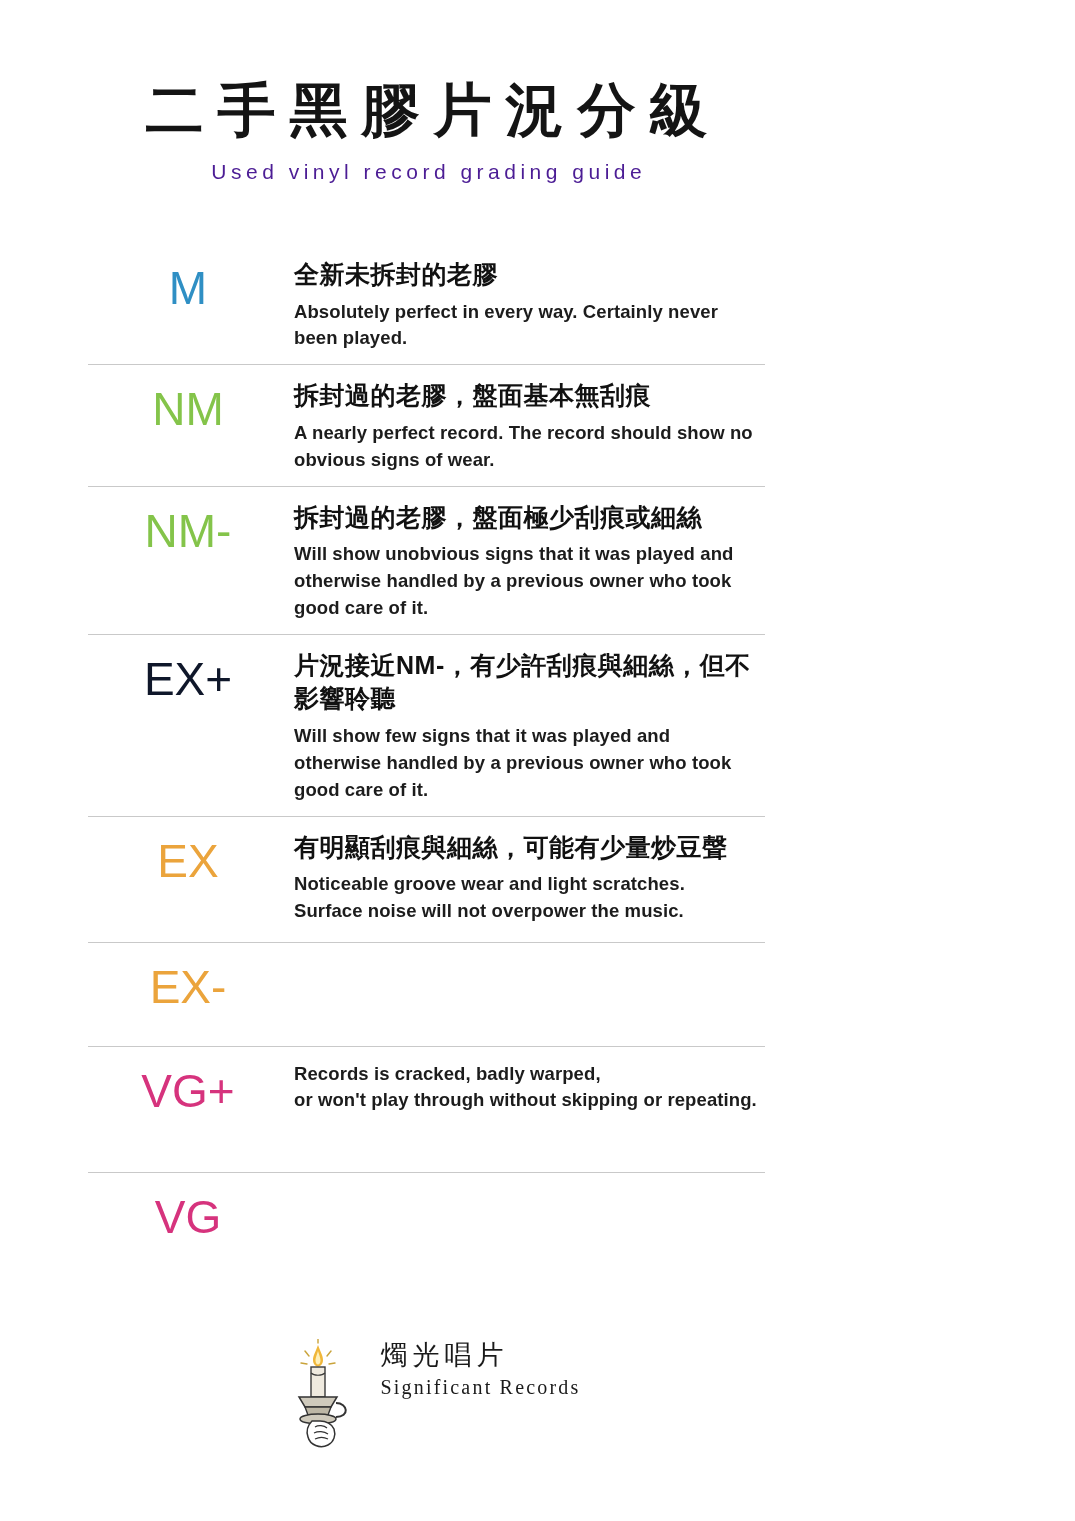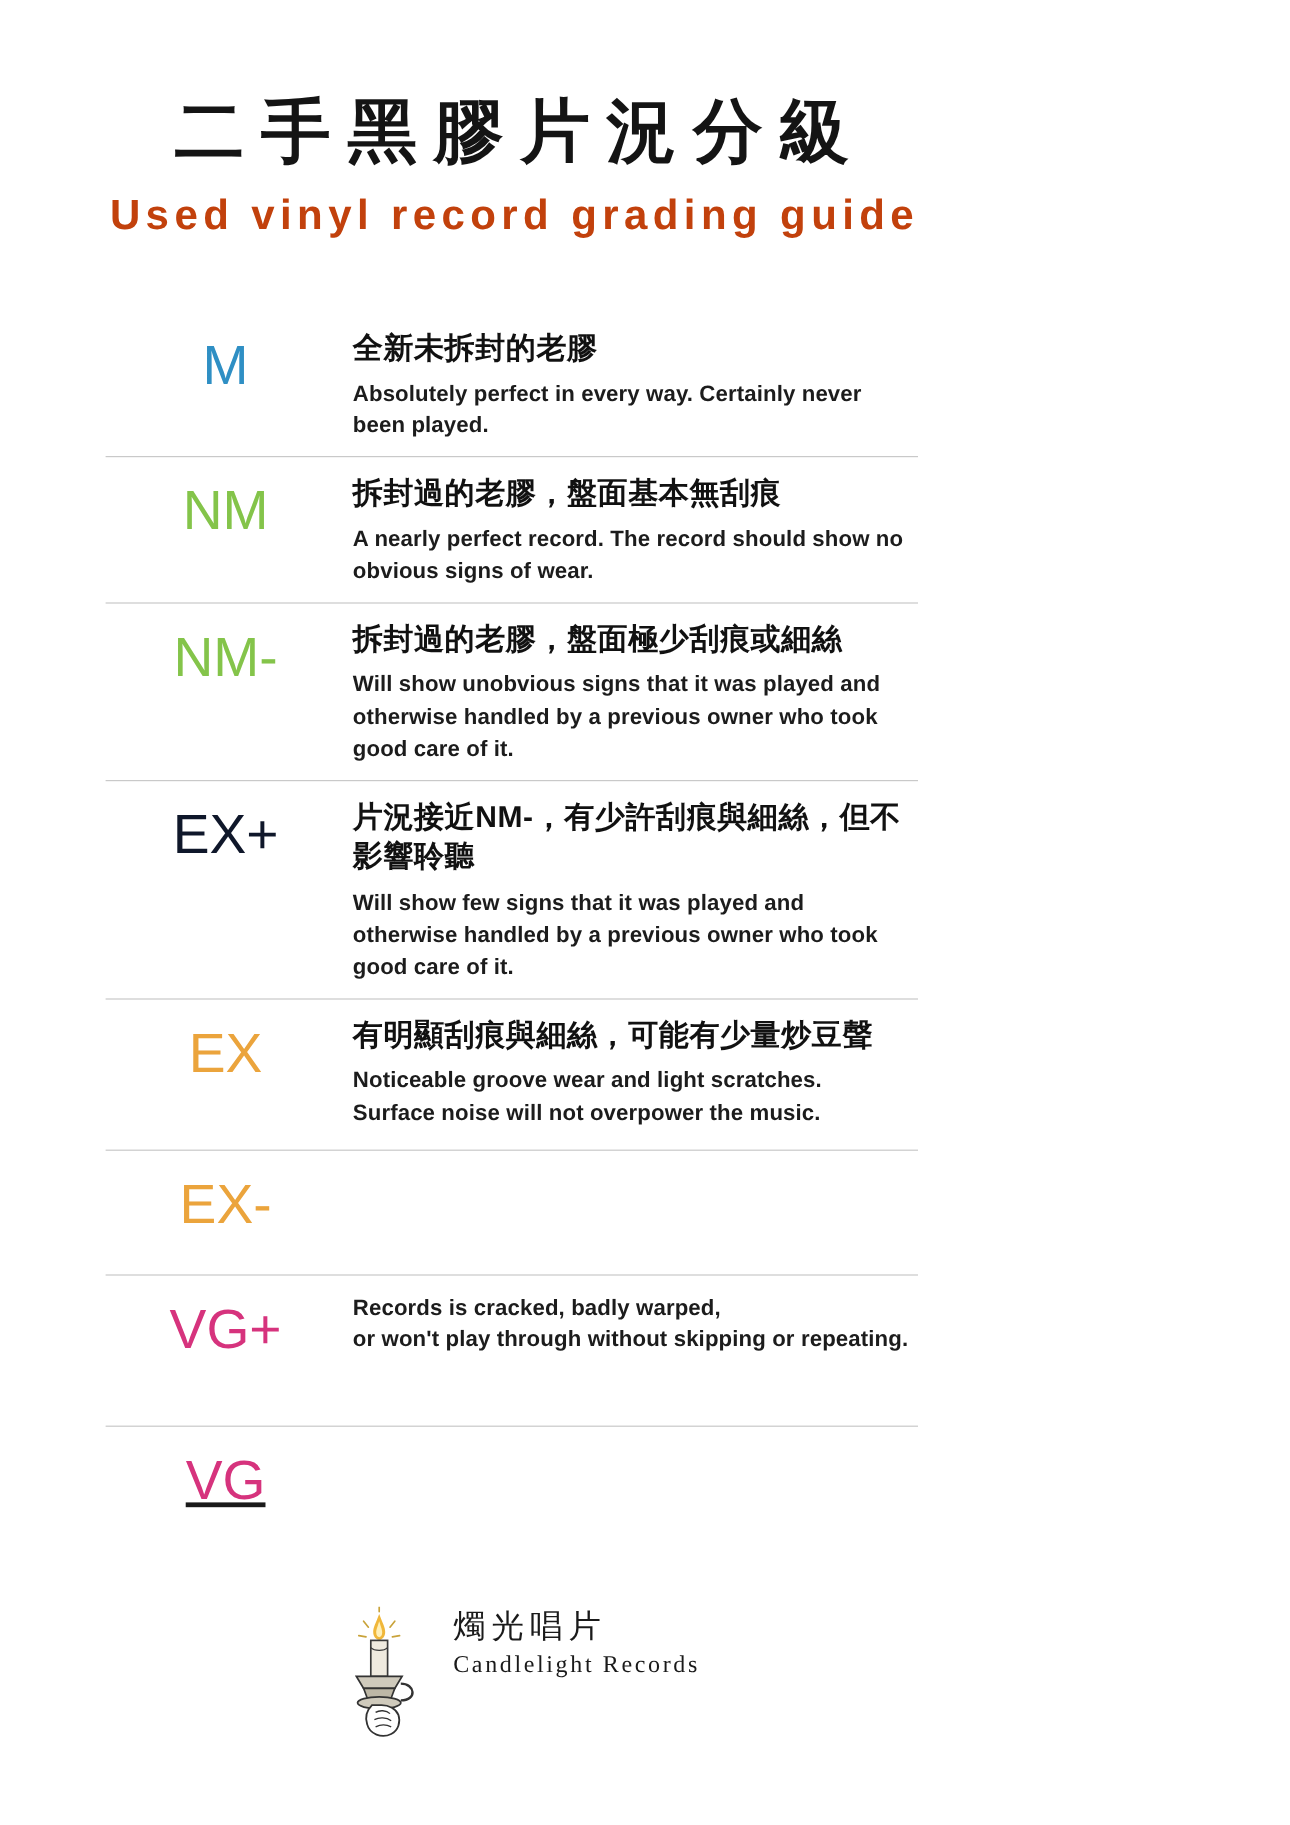--- a/index.html
+++ b/index.html
@@ -29,42 +29,41 @@
   .title-cn {
     font-size: 58px;
     font-weight: 700;
     letter-spacing: 14px;
     color: #141414;
     line-height: 1.1;
     text-indent: 14px;
   }
   .title-en {
     margin-top: 18px;
-    font-size: 35px;
-    font-weight: 700;
+    font-size: 21px;
+    font-weight: 400;
     letter-spacing: 4.5px;
-    color: #c2410c;
+    color: #4c1d95;
     text-indent: 4.5px;
   }
 
   
   .grades {
     margin: 60px 88px 0 88px;
   }
   .grade-row {
     display: flex;
     align-items: flex-start;
     border-bottom: 1px solid #c9c9c9;
     padding: 10px 0 12px 0;
     min-height: 92px;
     box-sizing: border-box;
   }
   .grade-row:last-child {
     border-bottom: none;
-    text-decoration: underline;
   }
   .grade-code {
     flex: 0 0 200px;
     text-align: center;
     font-size: 46px;
     font-weight: 400;
     line-height: 1.15;
     padding-top: 8px;
     font-family: "Liberation Sans", sans-serif;
   }
@@ -244,17 +243,17 @@
         <path d="M64 64 C76 64 78 78 64 78" fill="none" stroke="#333" stroke-width="2"></path>
 
         <path d="M40 82 C36 86 34 92 36 98 C38 106 48 110 56 106 C62 103 64 96 62 90 C60 85 54 82 48 82 Z" fill="#ffffff" stroke="#333" stroke-width="1.5"></path>
         <path d="M43 88 C46 86 52 86 55 89" fill="none" stroke="#333" stroke-width="1.1"></path>
         <path d="M42 94 C46 92 52 92 56 95" fill="none" stroke="#333" stroke-width="1.1"></path>
         <path d="M43 100 C47 98 52 98 56 100" fill="none" stroke="#333" stroke-width="1.1"></path>
       </svg>
     </div>
     <div class="brand">
       <div class="brand-cn">燭光唱片</div>
-      <div class="brand-en">Candlelight Records</div>
+      <div class="brand-en">Significant Records</div>
     </div>
   </div>
 
 </div>
 
 </body></html>

